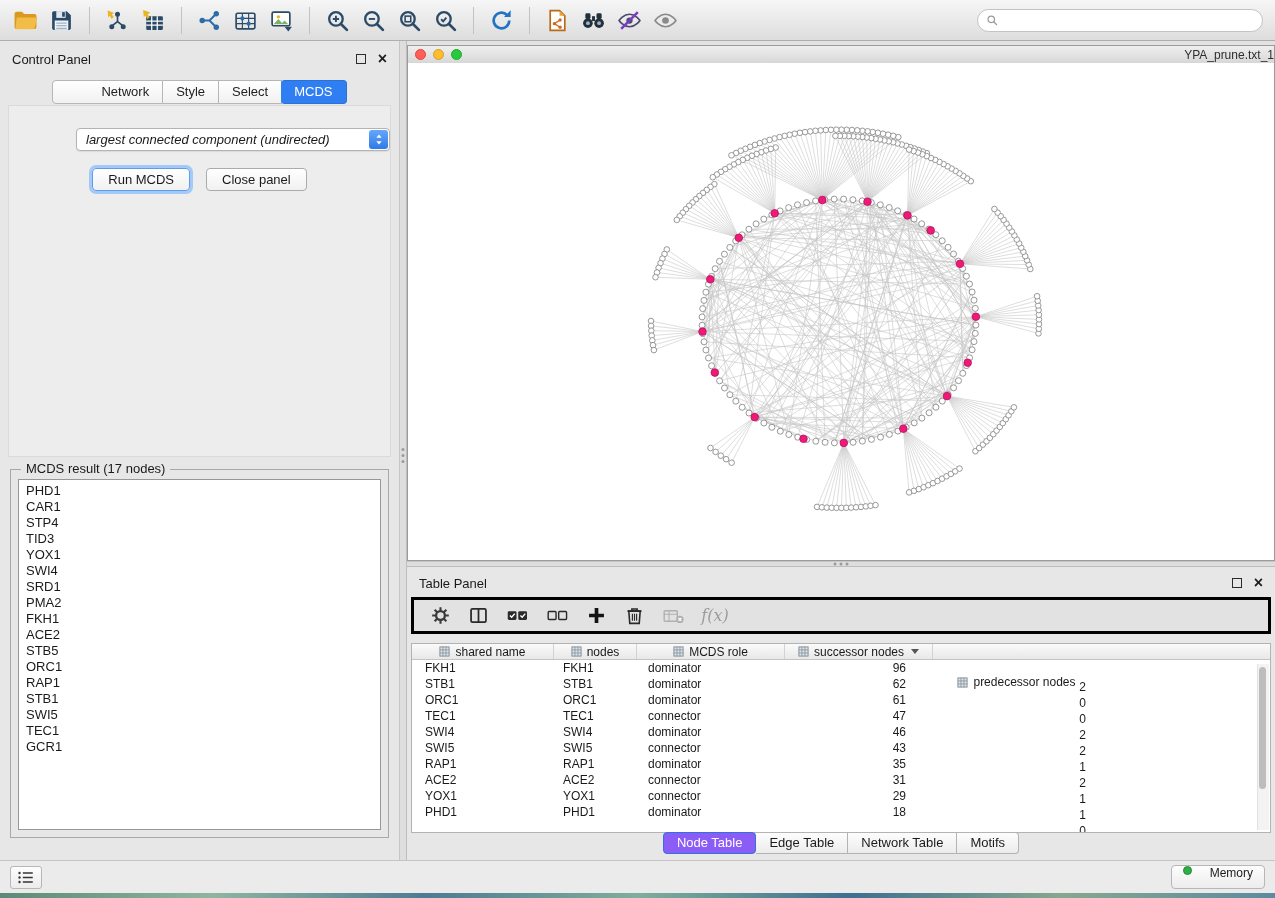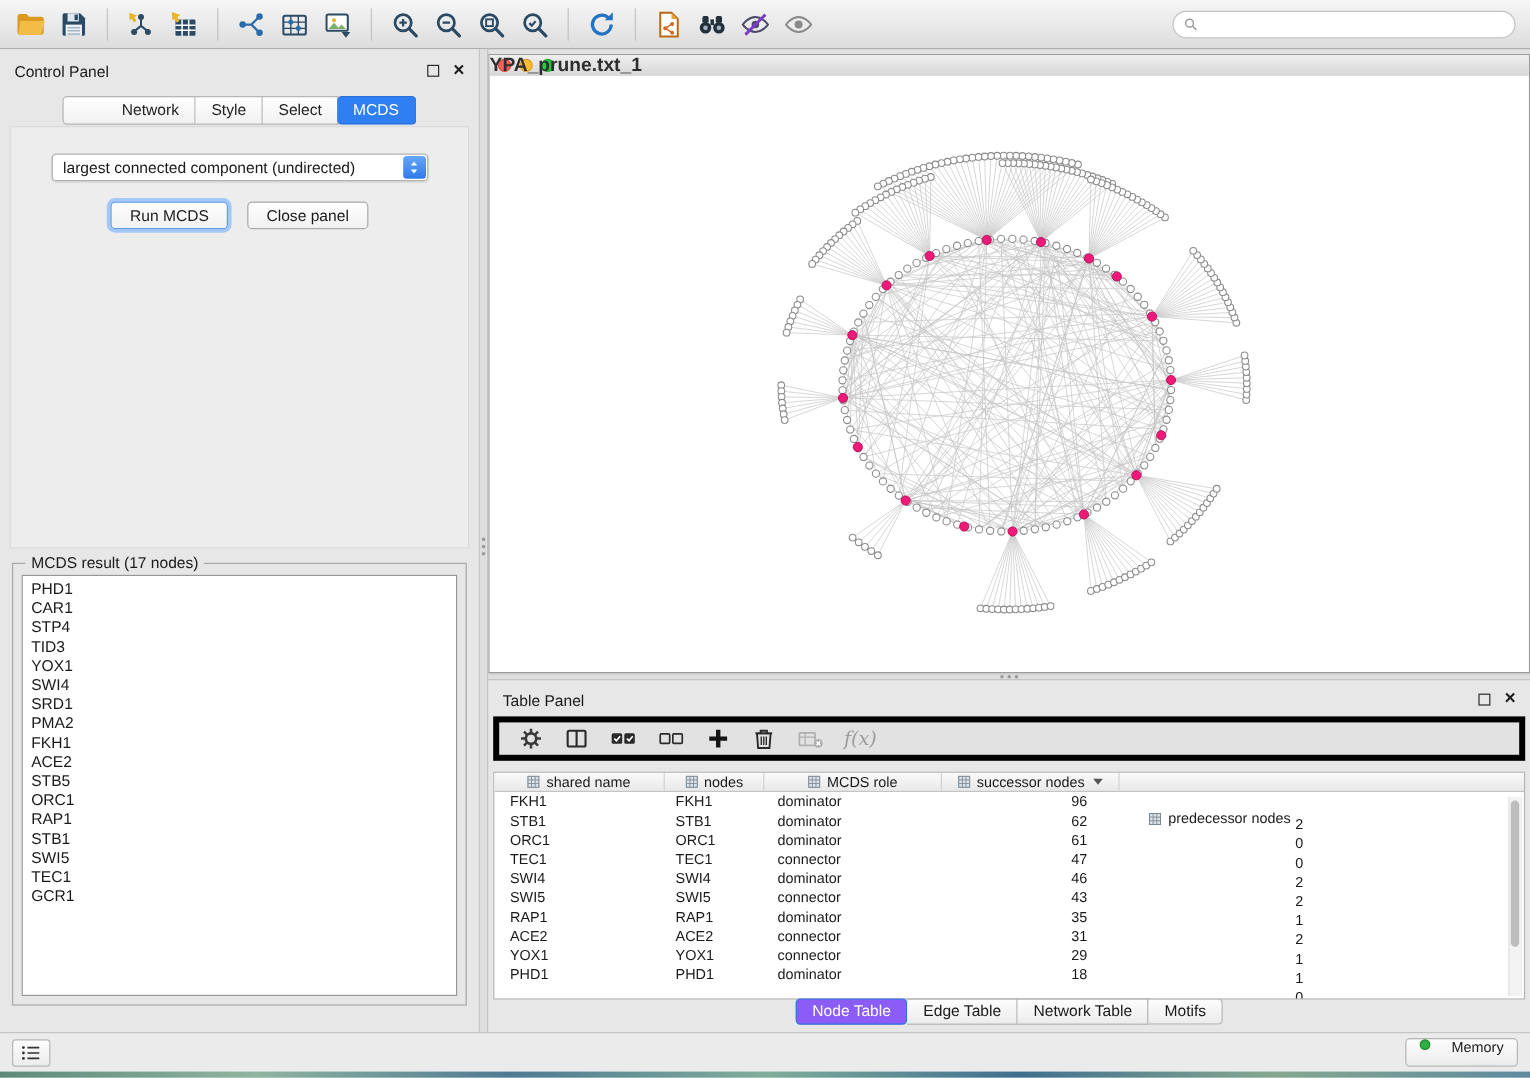--- a/index.html
+++ b/index.html
@@ -30,21 +30,21 @@
   .float-ico { width:8px; height:8px; border:1.5px solid #2c2c2c; display:inline-block; margin-right:12px; }
   .close-ico { font-size:16px; font-weight:bold; color:#1c1c1c; line-height:1; }
   .tabbar { display:flex; justify-content:center; margin-top:9px; }
   .tab { font-size:13px; padding:3px 13px 4px; background:linear-gradient(#ffffff,#f1f1f1);
     border:1px solid #b6b6b6; border-left:none; color:#222; cursor:default; }
   .tab:first-child { border-left:1px solid #b6b6b6; border-radius:4px 0 0 4px;padding-left:48px; }
   .tab.active { background:#2f7ff2; color:#ffffff; border-color:#2b71d9; border-radius:4px; margin-left:-1px; }
   .cp-body { position:absolute; left:8px; right:8px; top:64px; height:352px; background:#ededed;
     border:1px solid #dadada; box-sizing:border-box; padding-top:22px; }
   .opt-label { text-align:center; font-size:13px; margin-bottom:12px; }
-  .select-row { display:flex; justify-content:center; }
+  .select-row { display:flex; justify-content:flex-end;font-style:italic; }
   .mac-select { width:314px; height:23px; background:#fff; border:1px solid #b3b3b3; border-radius:4px;
     display:flex; align-items:center; font-size:13px; padding-left:9px; box-sizing:border-box;
     box-shadow:0 1px 1px rgba(0,0,0,.08); }
   .mac-select .val { flex:1; white-space:nowrap; overflow:hidden; }
   .stepper { width:19px; height:19px; margin-right:1px; background:linear-gradient(#66a7fc,#2e7ae8);
     border-radius:3px; display:flex; align-items:center; justify-content:center; flex:0 0 auto; }
   .stepper svg { width:10px; height:15px; }
   .btn-row { display:flex; justify-content:center; gap:16px; margin-top:17px; }
   .mac-btn { font-size:13px; height:23px; padding:0 15px; background:linear-gradient(#ffffff,#f1f1f1);
     border:1px solid #ababab; border-radius:4px; font-family:inherit; color:#1a1a1a; }
@@ -63,33 +63,33 @@
   
   .right-side { position:absolute; left:407px; top:0; right:0; height:100%; }
   .network-window { position:absolute; top:4px; left:0; right:0; height:516px; background:#fff;
     border:1px solid #9b9b9b; box-sizing:border-box; }
   .net-titlebar { height:17px; background:linear-gradient(#efefef,#d7d7d7); border-bottom:1px solid #bcbcbc;
     display:flex; align-items:center; padding:0 7px; position:relative; }
   .tl { width:11px; height:11px; border-radius:50%; margin-right:7px; flex:0 0 auto; box-sizing:border-box; }
   .tl.red { background:#ff5f57; border:1px solid #e0443e; }
   .tl.yellow { background:#febc2e; border:1px solid #d89e24; }
   .tl.green { background:#28c840; border:1px solid #1dad2b; }
-  .net-title { position:absolute; left:0; right:0; text-align:left; font-size:16px; font-weight:bold; color:#2e2e2e; }
+  .net-title { position:absolute; left:0; right:0; text-align:right; font-size:12px; font-weight:normal; color:#2e2e2e; }
   .net-canvas { position:absolute; top:17px; left:0; right:0; bottom:0; }
   #netsvg { width:100%; height:100%; display:block; }
 
   .hsplitter { position:absolute; top:520px; left:0; right:0; height:6px; background:#dedede; border-top:1px solid #c6c6c6; border-bottom:1px solid #bdbdbd; box-sizing:border-box;}
   .hdots { position:absolute; left:50%; top:50%; transform:translate(-50%,-50%); display:flex; gap:3px; }
   .hdots i { width:3px; height:3px; border-radius:50%; background:#9a9a9a; }
 
   
   .table-panel { position:absolute; top:526px; left:0; right:0; bottom:0; background:#e7e7e7; }
   .tp-header { height:24px; display:flex; align-items:center; padding:4px 12px 0; font-size:13px; }
   .table-toolbar { position:absolute; top:30px; left:4px; right:4px; height:37px; background:#e2e2e2;
-    border:5px solid #000000; box-sizing:border-box; display:flex; align-items:center; gap:17px; padding:0 16px; }
+    border:3px solid #000000; box-sizing:border-box; display:flex; align-items:center; gap:17px; padding:0 16px; }
   .tt-ico { display:flex; align-items:center; justify-content:center; height:24px; }
   .tt-ico svg { height:21px; }
   .fx-label { font-family:"DejaVu Serif", serif; font-style:italic; font-size:16px; color:#9c9c9c; }
   .table-wrap { position:absolute; top:76px; left:4px; right:4px; height:190px; background:#fff;
     border:1px solid #b3b3b3; box-sizing:border-box; overflow:hidden; }
   .thead { display:flex; height:16px; background:linear-gradient(#fafafa,#e8e8e8); border-bottom:1px solid #c4c4c4;
     font-size:12px; box-sizing:border-box; }
   .th { display:flex; align-items:center; justify-content:center; gap:5px; border-right:1px solid #d2d2d2; box-sizing:border-box; }
   .th svg.hico { width:11px; height:11px; }
   .sort-arrow { width:0; height:0; border-left:4px solid transparent; border-right:4px solid transparent; border-top:5px solid #555; margin-left:2px; }

